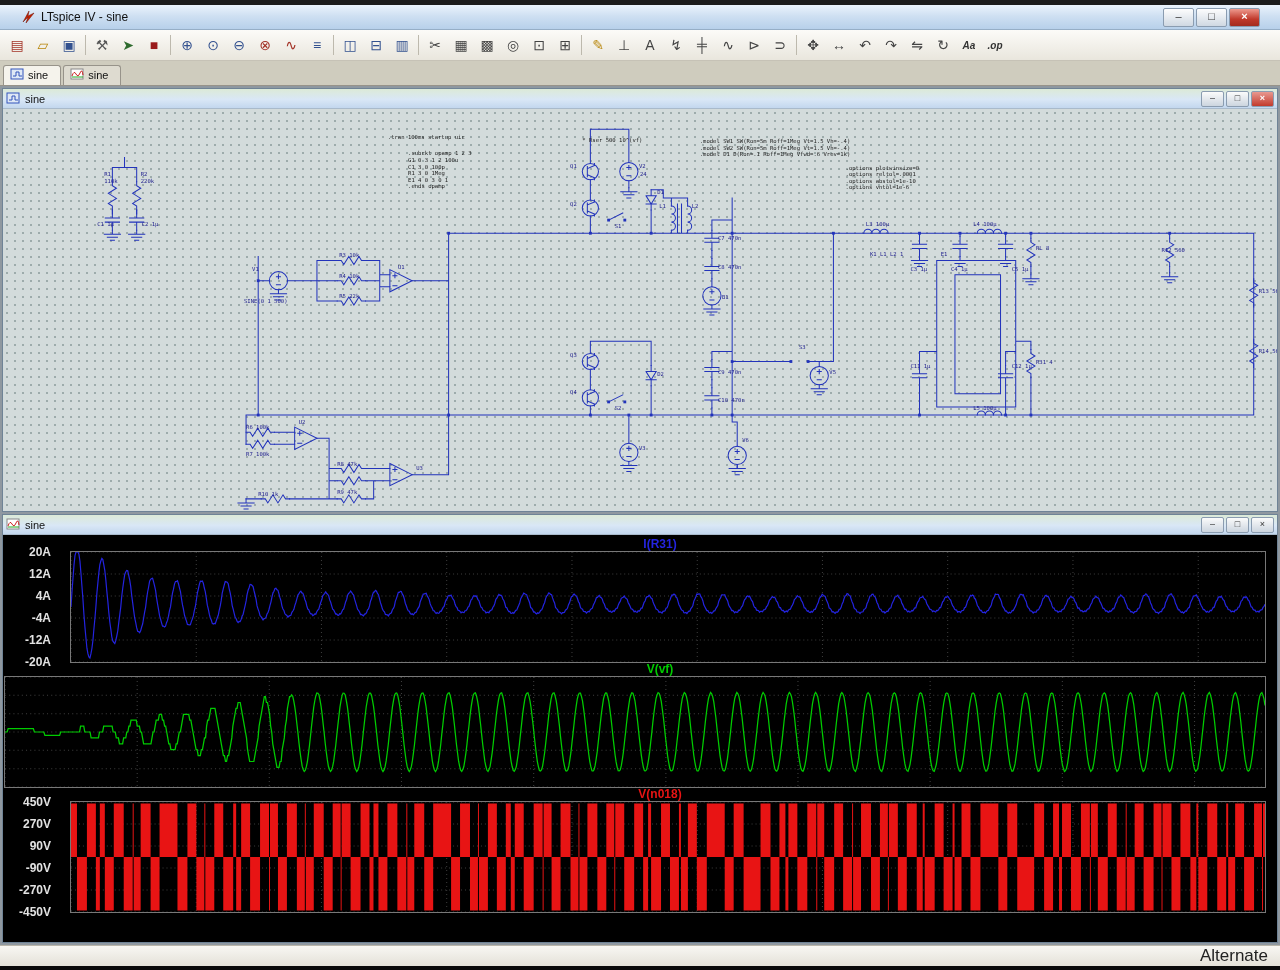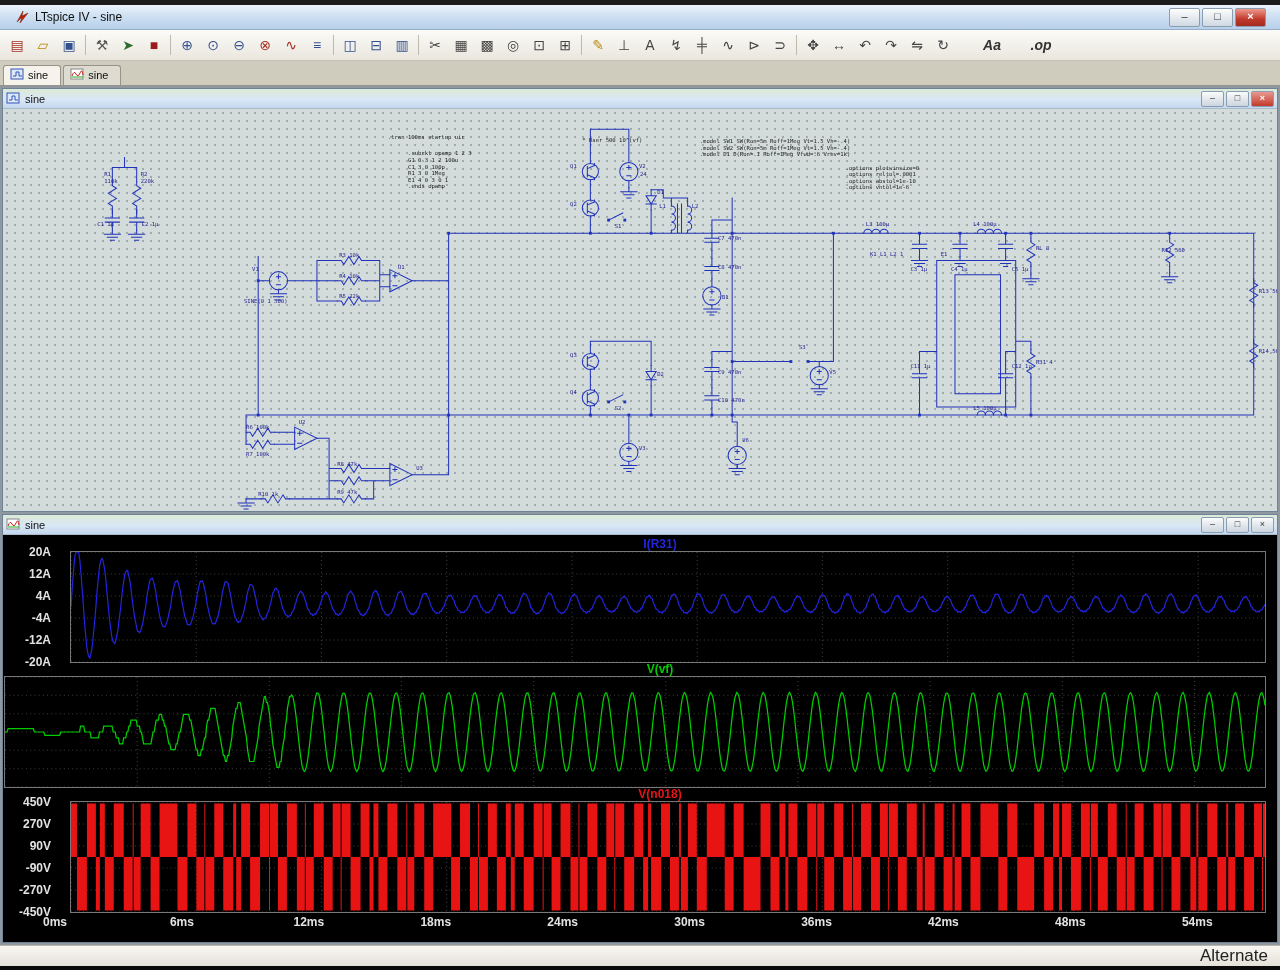--- a/index.html
+++ b/index.html
@@ -1,35 +1,35 @@
 <!DOCTYPE html>
 <html><head>
 <meta charset="utf-8">
 <style>
   html,body{margin:0;padding:0;background:#000;}
   .app{width:1280px;height:970px;display:flex;flex-direction:column;font-family:"Liberation Sans",sans-serif;background:#ECE9E0;overflow:hidden;}
   .edge-strip-top{height:5px;background:#1c1c1c;}
   .edge-strip-bottom{height:4px;background:#0a0a0a;}
 
   
-  .titlebar{height:24px;background:linear-gradient(#eaf3fc,#cfe0f2 45%,#b7d0ea);border-bottom:1px solid #96aec6;display:flex;align-items:center;padding:0 14px;}
+  .titlebar{height:24px;background:linear-gradient(#eaf3fc,#cfe0f2 45%,#b7d0ea);border-bottom:1px solid #96aec6;display:flex;align-items:center;padding:0 20px;}
   .app-icon{width:16px;height:16px;margin-right:5px;flex:none;}
   .title-text{font-size:12px;color:#101010;flex:1;}
   .win-btns{display:flex;gap:2px;}
   .win-btn{width:29px;height:17px;border:1px solid #8a9cb0;border-radius:2px;background:linear-gradient(#fdfdfd,#cfd8e2);font-size:11px;line-height:15px;text-align:center;color:#333;}
   .win-btn.close{background:linear-gradient(#ee9a8e,#c0392b 60%,#a32b1e);color:#fff;font-weight:bold;}
 
   
   .menubar{height:21px;background:#f4f2ec;border-bottom:1px solid #d9d6cc;display:flex;align-items:center;font-size:12px;color:#1a1a1a;padding-left:2px;}
   .menu-item{padding:2px 8px;}
 
   
   .toolbar{height:30px;background:linear-gradient(#fcfbf8,#e9e6dd);border-bottom:1px solid #c6c2b6;display:flex;align-items:center;padding:0 4px;}
   .tb-btn{width:24px;height:24px;display:flex;align-items:center;justify-content:center;font-size:14px;border:1px solid transparent;border-radius:2px;flex:none;}
-  .tb-btn.txt{font-size:14px;font-weight:bold;font-style:italic;margin-left:23px;}
+  .tb-btn.txt{font-size:10px;font-weight:bold;font-style:italic;}
   .tb-sep{width:1px;height:20px;background:#bdb9ad;margin:0 3px;flex:none;}
 
   
   .tabbar{height:22px;background:#cfccbe;display:flex;align-items:flex-end;gap:2px;padding:2px 3px 0;border-bottom:1px solid #97938a;}
   .tab{display:flex;align-items:center;gap:4px;padding:2px 12px 3px 6px;font-size:11px;color:#111;background:#dedbd0;border:1px solid #97938a;border-bottom:none;border-radius:3px 3px 0 0;}
   .tab.active{background:#f5f3ec;}
 
   
   .mdi{flex:1;background:#8f98a0;padding:2px;display:flex;flex-direction:column;gap:2px;min-height:0;}
   .child{border:1px solid #6f8396;background:#fff;display:flex;flex-direction:column;min-height:0;}
@@ -443,32 +443,20 @@
               <div class="ylabel" style="top: 60%;">-90V</div>
               <div class="ylabel" style="top: 80%;">-270V</div>
               <div class="ylabel" style="top: 100%;">-450V</div>
             </div>
             <svg viewBox="0 0 1200 110" preserveAspectRatio="none" class="plot">
               <path d="M0.0,0 V110 M125.9,0 V110 M251.7,0 V110 M377.6,0 V110 M503.5,0 V110 M629.4,0 V110 M755.2,0 V110 M881.1,0 V110 M1007.0,0 V110 M1132.9,0 V110 M0,0.0 H1200 M0,22.0 H1200 M0,44.0 H1200 M0,66.0 H1200 M0,88.0 H1200 M0,110.0 H1200 " class="grid"></path>
               <path d="M0,1.5 h6 V55 h-6 Z M16,1.5 h9 V55 h-9 Z M29,1.5 h5 V55 h-5 Z M43,1.5 h10 V55 h-10 Z M62,1.5 h1 V55 h-1 Z M70,1.5 h10 V55 h-10 Z M89,1.5 h18 V55 h-18 Z M117,1.5 h9 V55 h-9 Z M134,1.5 h1 V55 h-1 Z M144,1.5 h9 V55 h-9 Z M163,1.5 h3 V55 h-3 Z M171,1.5 h9 V55 h-9 Z M190,1.5 h9 V55 h-9 Z M200,1.5 h8 V55 h-8 Z M217,1.5 h10 V55 h-10 Z M235,1.5 h1 V55 h-1 Z M244,1.5 h10 V55 h-10 Z M263,1.5 h8 V55 h-8 Z M272,1.5 h9 V55 h-9 Z M291,1.5 h9 V55 h-9 Z M304,1.5 h5 V55 h-5 Z M318,1.5 h10 V55 h-10 Z M337,1.5 h1 V55 h-1 Z M345,1.5 h10 V55 h-10 Z M364,1.5 h18 V55 h-18 Z M391,1.5 h10 V55 h-10 Z M409,1.5 h1 V55 h-1 Z M419,1.5 h9 V55 h-9 Z M437,1.5 h5 V55 h-5 Z M446,1.5 h9 V55 h-9 Z M465,1.5 h9 V55 h-9 Z M475,1.5 h8 V55 h-8 Z M492,1.5 h10 V55 h-10 Z M510,1.5 h1 V55 h-1 Z M519,1.5 h10 V55 h-10 Z M538,1.5 h8 V55 h-8 Z M547,1.5 h9 V55 h-9 Z M566,1.5 h9 V55 h-9 Z M580,1.5 h3 V55 h-3 Z M593,1.5 h9 V55 h-9 Z M611,1.5 h2 V55 h-2 Z M620,1.5 h9 V55 h-9 Z M639,1.5 h18 V55 h-18 Z M666,1.5 h10 V55 h-10 Z M693,1.5 h10 V55 h-10 Z M712,1.5 h6 V55 h-6 Z M721,1.5 h9 V55 h-9 Z M740,1.5 h9 V55 h-9 Z M750,1.5 h7 V55 h-7 Z M767,1.5 h9 V55 h-9 Z M785,1.5 h1 V55 h-1 Z M794,1.5 h10 V55 h-10 Z M813,1.5 h8 V55 h-8 Z M822,1.5 h9 V55 h-9 Z M840,1.5 h10 V55 h-10 Z M856,1.5 h2 V55 h-2 Z M868,1.5 h9 V55 h-9 Z M886,1.5 h2 V55 h-2 Z M895,1.5 h9 V55 h-9 Z M914,1.5 h18 V55 h-18 Z M941,1.5 h10 V55 h-10 Z M968,1.5 h10 V55 h-10 Z M987,1.5 h6 V55 h-6 Z M996,1.5 h9 V55 h-9 Z M1015,1.5 h9 V55 h-9 Z M1025,1.5 h7 V55 h-7 Z M1042,1.5 h9 V55 h-9 Z M1060,1.5 h1 V55 h-1 Z M1069,1.5 h9 V55 h-9 Z M1088,1.5 h8 V55 h-8 Z M1097,1.5 h9 V55 h-9 Z M1115,1.5 h10 V55 h-10 Z M1131,1.5 h2 V55 h-2 Z M1142,1.5 h10 V55 h-10 Z M1161,1.5 h2 V55 h-2 Z M1170,1.5 h9 V55 h-9 Z M1189,1.5 h8 V55 h-8 Z M1198,1.5 h2 V55 h-2 Z " fill="#e81414" stroke="none"></path>
               <path d="M6,55 h10 V108.5 h-10 Z M25,55 h4 V108.5 h-4 Z M34,55 h9 V108.5 h-9 Z M53,55 h9 V108.5 h-9 Z M63,55 h7 V108.5 h-7 Z M80,55 h9 V108.5 h-9 Z M107,55 h10 V108.5 h-10 Z M126,55 h8 V108.5 h-8 Z M135,55 h9 V108.5 h-9 Z M153,55 h10 V108.5 h-10 Z M166,55 h5 V108.5 h-5 Z M180,55 h10 V108.5 h-10 Z M199,55 h1 V108.5 h-1 Z M208,55 h9 V108.5 h-9 Z M227,55 h8 V108.5 h-8 Z M236,55 h8 V108.5 h-8 Z M254,55 h9 V108.5 h-9 Z M271,55 h1 V108.5 h-1 Z M281,55 h10 V108.5 h-10 Z M300,55 h4 V108.5 h-4 Z M309,55 h9 V108.5 h-9 Z M328,55 h9 V108.5 h-9 Z M338,55 h7 V108.5 h-7 Z M355,55 h9 V108.5 h-9 Z M382,55 h9 V108.5 h-9 Z M401,55 h8 V108.5 h-8 Z M410,55 h9 V108.5 h-9 Z M428,55 h9 V108.5 h-9 Z M442,55 h4 V108.5 h-4 Z M455,55 h10 V108.5 h-10 Z M474,55 h1 V108.5 h-1 Z M483,55 h9 V108.5 h-9 Z M502,55 h8 V108.5 h-8 Z M511,55 h8 V108.5 h-8 Z M529,55 h9 V108.5 h-9 Z M546,55 h1 V108.5 h-1 Z M556,55 h10 V108.5 h-10 Z M575,55 h5 V108.5 h-5 Z M583,55 h10 V108.5 h-10 Z M602,55 h9 V108.5 h-9 Z M613,55 h7 V108.5 h-7 Z M629,55 h10 V108.5 h-10 Z M657,55 h9 V108.5 h-9 Z M676,55 h17 V108.5 h-17 Z M703,55 h9 V108.5 h-9 Z M718,55 h3 V108.5 h-3 Z M730,55 h10 V108.5 h-10 Z M749,55 h1 V108.5 h-1 Z M757,55 h10 V108.5 h-10 Z M776,55 h9 V108.5 h-9 Z M786,55 h8 V108.5 h-8 Z M804,55 h9 V108.5 h-9 Z M821,55 h1 V108.5 h-1 Z M831,55 h9 V108.5 h-9 Z M850,55 h6 V108.5 h-6 Z M858,55 h10 V108.5 h-10 Z M877,55 h9 V108.5 h-9 Z M888,55 h7 V108.5 h-7 Z M904,55 h10 V108.5 h-10 Z M932,55 h9 V108.5 h-9 Z M951,55 h17 V108.5 h-17 Z M978,55 h9 V108.5 h-9 Z M993,55 h3 V108.5 h-3 Z M1005,55 h10 V108.5 h-10 Z M1024,55 h1 V108.5 h-1 Z M1032,55 h10 V108.5 h-10 Z M1051,55 h9 V108.5 h-9 Z M1061,55 h8 V108.5 h-8 Z M1078,55 h10 V108.5 h-10 Z M1096,55 h1 V108.5 h-1 Z M1106,55 h9 V108.5 h-9 Z M1125,55 h6 V108.5 h-6 Z M1133,55 h9 V108.5 h-9 Z M1152,55 h9 V108.5 h-9 Z M1163,55 h7 V108.5 h-7 Z M1179,55 h10 V108.5 h-10 Z M1197,55 h1 V108.5 h-1 Z " fill="#e81414" stroke="none"></path>
             </svg>
           </div>
-          <div class="xaxis">
-            <span class="xlabel" style="left: 0%;">0ms</span>
-            <span class="xlabel" style="left: 10.4895%;">6ms</span>
-            <span class="xlabel" style="left: 20.979%;">12ms</span>
-            <span class="xlabel" style="left: 31.4685%;">18ms</span>
-            <span class="xlabel" style="left: 41.958%;">24ms</span>
-            <span class="xlabel" style="left: 52.4476%;">30ms</span>
-            <span class="xlabel" style="left: 62.9371%;">36ms</span>
-            <span class="xlabel" style="left: 73.4266%;">42ms</span>
-            <span class="xlabel" style="left: 83.9161%;">48ms</span>
-            <span class="xlabel" style="left: 94.4056%;">54ms</span>
-          </div>
         </div>
     </div>
 
   </div>
 
   <div class="statusbar">
     <span>Alternate</span>
   </div>
   <div class="edge-strip-bottom"></div>
 </div>

